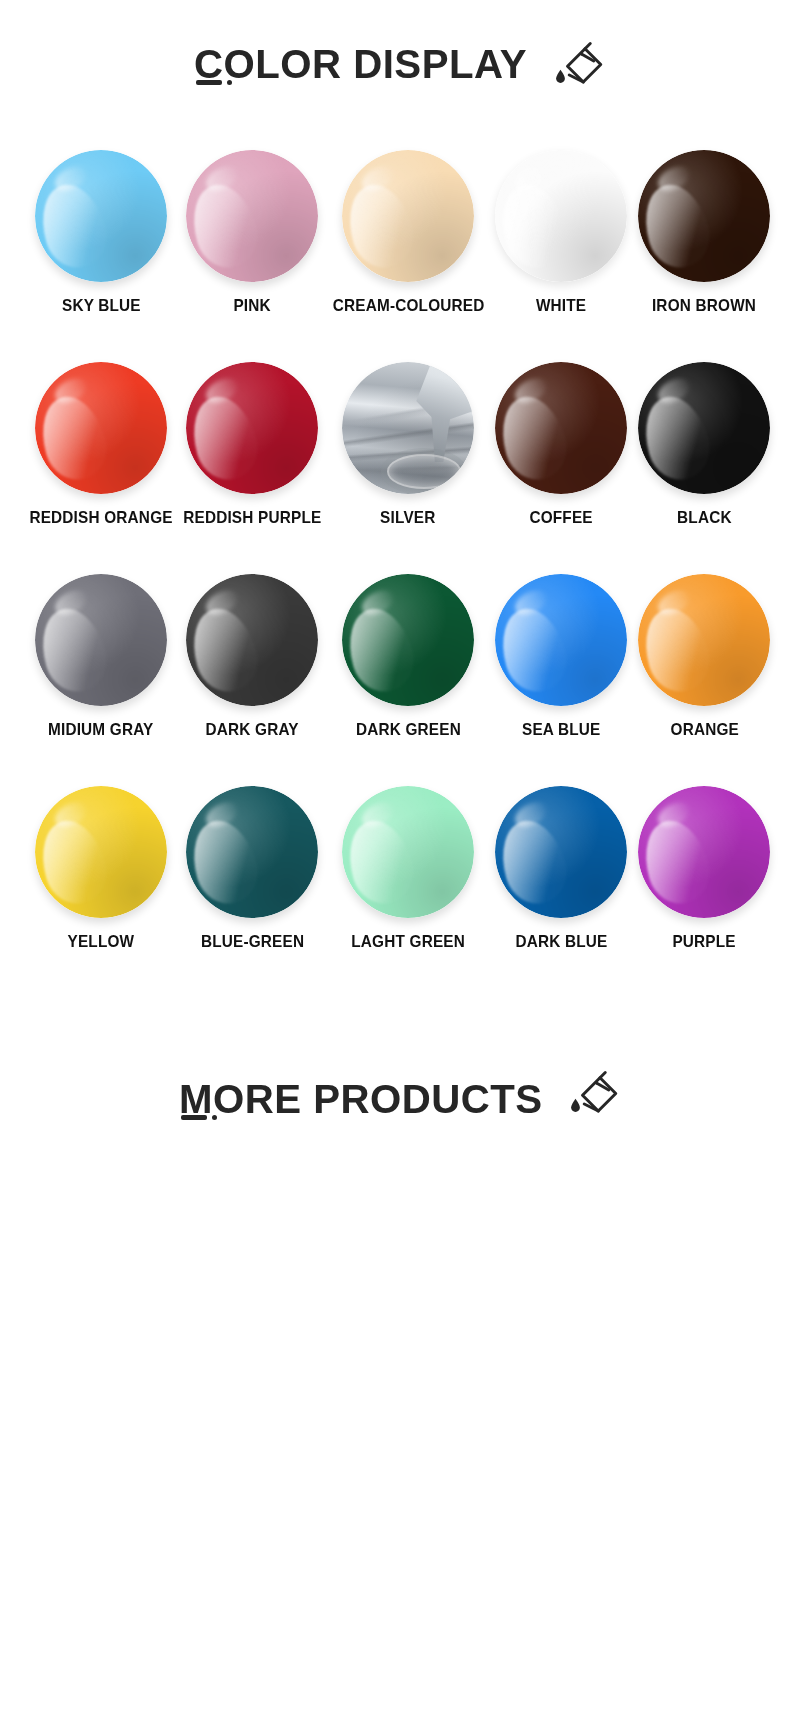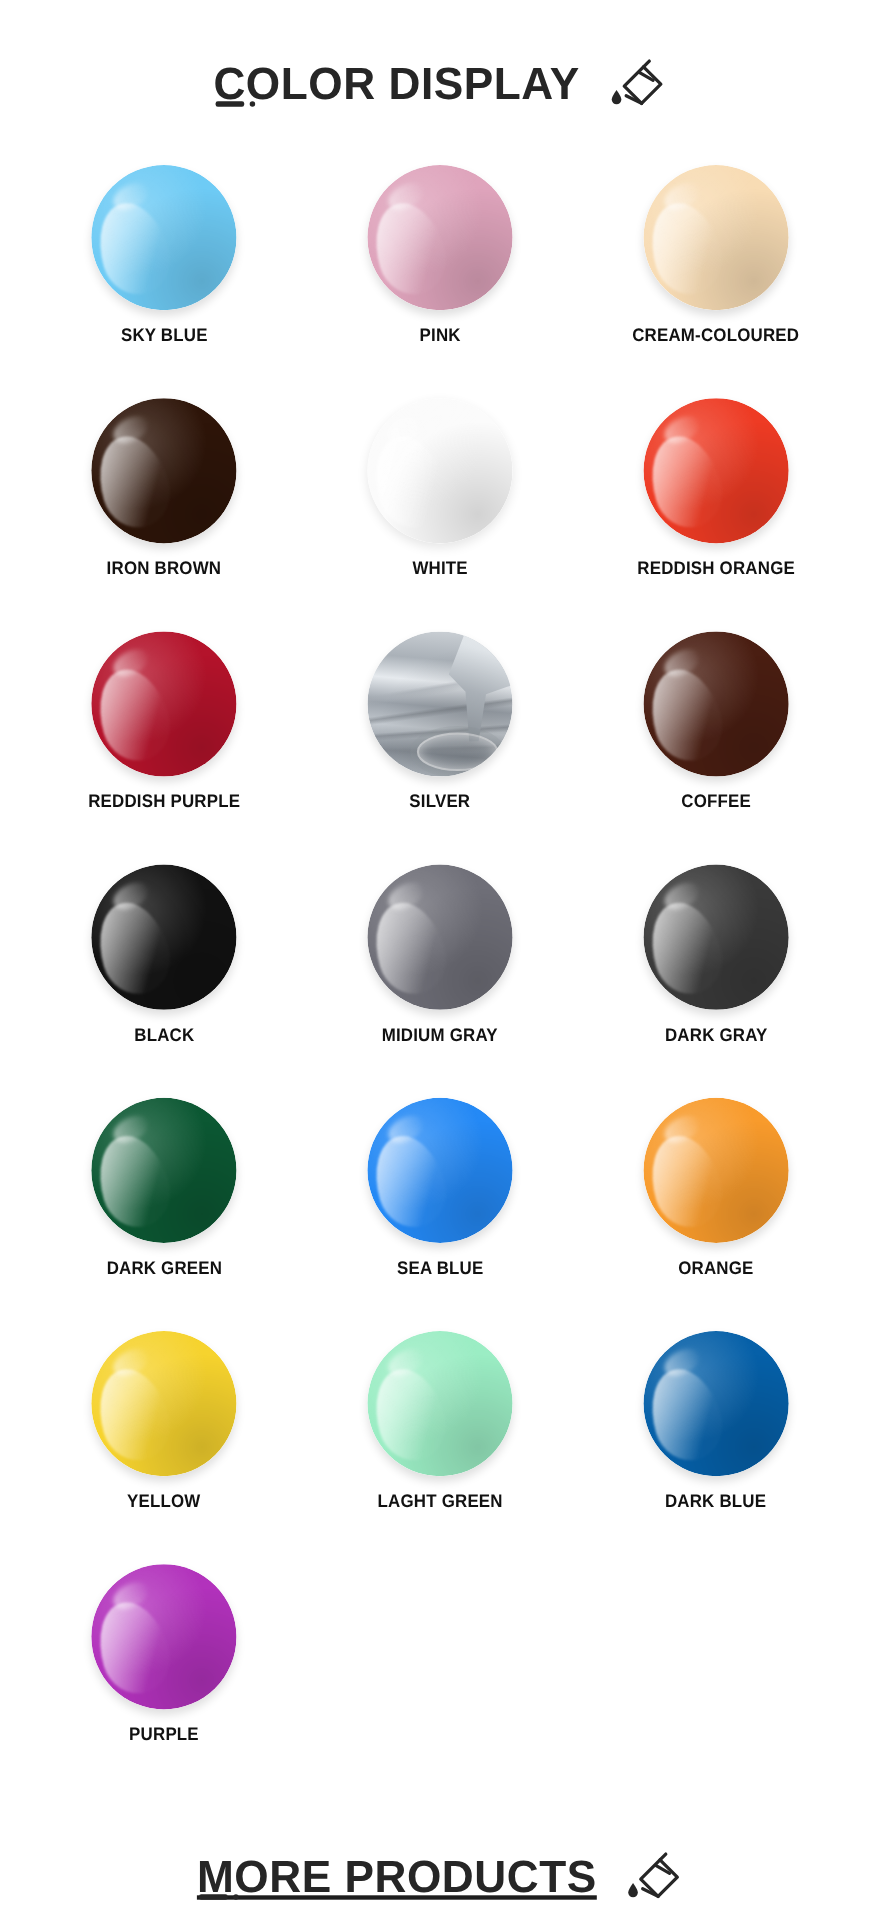--- a/index.html
+++ b/index.html
@@ -19,22 +19,22 @@
   }
 
   
   .section-head {
     display: flex;
     align-items: center;
     justify-content: center;
     gap: 16px;
     position: relative;
   }
-  .head-top { height: 150px; padding-top: 56px; align-items: flex-start; }
-  .head-bottom { height: 150px; padding-top: 52px; align-items: flex-start; text-decoration: underline; }
+  .head-top { height: 150px; padding-top: 44px; align-items: flex-start; }
+  .head-bottom { height: 150px; padding-top: 52px; align-items: center; }
 
   .head-text-wrap {
     position: relative;
     display: inline-block;
   }
   .head-text {
     font-family: "Liberation Sans", "DejaVu Sans", sans-serif;
     font-size: 41px;
     font-weight: bold;
     letter-spacing: 0.5px;
@@ -71,21 +71,21 @@
     height: 56px;
     flex: 0 0 auto;
     margin-top: -4px;
   }
 
   
   .color-grid {
     width: 800px;
     padding: 0 24px;
     display: grid;
-    grid-template-columns: repeat(3, 1fr);
+    grid-template-columns: repeat(5, 1fr);
     row-gap: 0;
   }
   .swatch-cell {
     display: flex;
     flex-direction: column;
     align-items: center;
     height: 212px;
   }
   .blob-wrap {
     width: 132px;
@@ -230,39 +230,39 @@
           <div class="base" style="background: rgb(248, 220, 180);"></div>
           <div class="shade"></div>
           <div class="gloss"></div>
           <div class="spec"></div>
         </div>
       </div>
       <div class="swatch-label">CREAM-COLOURED</div>
     </div>
     <div class="swatch-cell">
       <div class="blob-wrap">
-        <div class="blob">
-          <div class="base" style="background: rgb(46, 21, 9);"></div>
-          <div class="shade"></div>
-          <div class="gloss"></div>
-          <div class="spec"></div>
-        </div>
-      </div>
-      <div class="swatch-label">IRON BROWN</div>
-    </div>
-    <div class="swatch-cell">
-      <div class="blob-wrap">
         <div class="blob pale">
           <div class="base" style="background: rgb(251, 251, 251);"></div>
           <div class="shade"></div>
           <div class="gloss"></div>
           <div class="spec"></div>
         </div>
       </div>
       <div class="swatch-label">WHITE</div>
+    </div>
+    <div class="swatch-cell">
+      <div class="blob-wrap">
+        <div class="blob">
+          <div class="base" style="background: rgb(46, 21, 9);"></div>
+          <div class="shade"></div>
+          <div class="gloss"></div>
+          <div class="spec"></div>
+        </div>
+      </div>
+      <div class="swatch-label">IRON BROWN</div>
     </div>
     <div class="swatch-cell">
       <div class="blob-wrap">
         <div class="blob">
           <div class="base" style="background: rgb(238, 59, 36);"></div>
           <div class="shade"></div>
           <div class="gloss"></div>
           <div class="spec"></div>
         </div>
       </div>
@@ -370,20 +370,31 @@
     <div class="swatch-cell">
       <div class="blob-wrap">
         <div class="blob">
           <div class="base" style="background: rgb(246, 211, 46);"></div>
           <div class="shade"></div>
           <div class="gloss"></div>
           <div class="spec"></div>
         </div>
       </div>
       <div class="swatch-label">YELLOW</div>
+    </div>
+    <div class="swatch-cell">
+      <div class="blob-wrap">
+        <div class="blob">
+          <div class="base" style="background: rgb(22, 88, 95);"></div>
+          <div class="shade"></div>
+          <div class="gloss"></div>
+          <div class="spec"></div>
+        </div>
+      </div>
+      <div class="swatch-label">BLUE-GREEN</div>
     </div>
     <div class="swatch-cell">
       <div class="blob-wrap">
         <div class="blob">
           <div class="base" style="background: rgb(155, 237, 196);"></div>
           <div class="shade"></div>
           <div class="gloss"></div>
           <div class="spec"></div>
         </div>
       </div>

